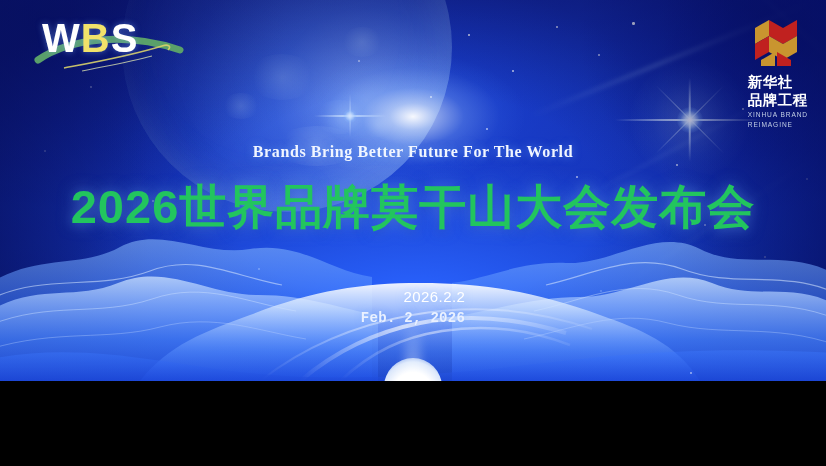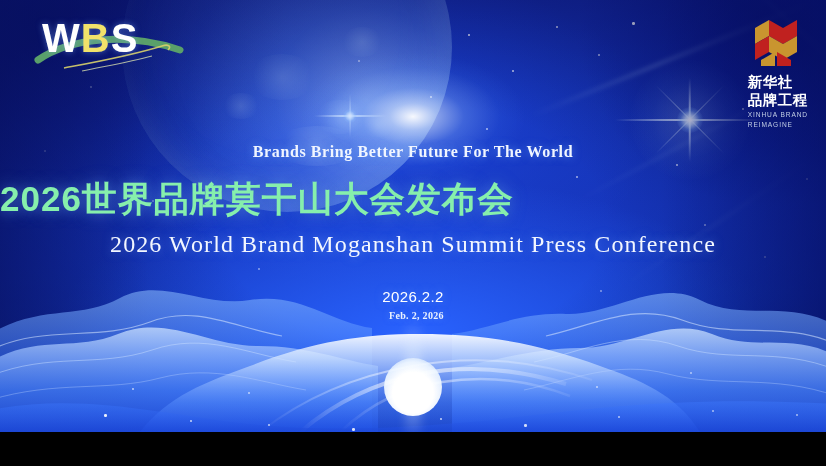--- a/index.html
+++ b/index.html
@@ -4,21 +4,21 @@
 <title>2026 World Brand Moganshan Summit Press Conference</title>
 <style>
   html, body {
     margin: 0;
     padding: 0;
     background: #000;
   }
   #stage {
     position: relative;
     width: 826px;
-    height: 432px;
+    height: 381px;
     overflow: hidden;
     font-family: "Liberation Sans", sans-serif;
     background: #1226a8;
     user-select: none;
   }
 
   
   .bg-base {
     position: absolute;
     inset: 0;
@@ -228,25 +228,26 @@
     font-weight: 700;
     font-size: 16px;
     letter-spacing: .6px;
     color: #f0f5ff;
     text-shadow: 0 0 8px rgba(110,170,255,0.6);
     white-space: nowrap;
   }
   .title-cn {
     position: absolute;
     left: 0; right: 0; top: 176px;
-    font-family: "Liberation Sans", sans-serif;
-    font-weight: 700;
-    font-size: 35px;
+    text-align: center;
+    font-family: "Liberation Sans", sans-serif;
+    font-weight: 700;
+    font-size: 47px;
     letter-spacing: 1px;
-    color: #86efac;
+    color: #22c55e;
     text-shadow: 0 0 16px rgba(130,185,255,0.55), 0 2px 10px rgba(20,50,160,0.5);
     white-space: nowrap;
   }
   .title-en {
     position: absolute;
     left: 0; right: 0; top: 231px;
     text-align: center;
     font-family: "Liberation Serif", serif;
     font-size: 24px;
     letter-spacing: 1.1px;
@@ -269,23 +270,23 @@
     font-weight: 400;
     letter-spacing: .4px;
     color: #ffffff;
     text-shadow: 0 0 8px rgba(120,175,255,0.55);
     line-height: 1.25;
     white-space: nowrap;
   }
   .meta-main.cn { font-weight: 700; letter-spacing: 1.2px; }
   .meta-sub {
     margin-top: 3px;
-    font-family: Liberation Serif, serif;
-    font-weight: 700;
-    font-size: 10px;
+    font-family: Liberation Mono, monospace;
+    font-weight: 700;
+    font-size: 14px;
     letter-spacing: .3px;
     color: #eaf1ff;
     text-shadow: 0 0 6px rgba(110,170,255,0.5);
     white-space: nowrap;
   }
 </style>
 </head>
 <body>
 
 <div id="stage">
@@ -461,21 +462,20 @@
     <div class="xh-txt">
       <div class="xh-cn">新华社</div>
       <div class="xh-cn">品牌工程</div>
       <div class="xh-en">XINHUA BRAND</div>
       <div class="xh-en">REIMAGINE</div>
     </div>
   </div>
 
   <div class="tagline-en">Brands Bring Better Future For The World</div>
   <div class="title-cn">2026世界品牌莫干山大会发布会</div>
-  <div class="title-en">2026 World Brand Moganshan Summit Press Conference</div>
 
   <div class="meta-row">
     <div class="meta-col">
       <div class="meta-main">2026.2.2</div>
       <div class="meta-sub">Feb. 2, 2026</div>
     </div>
   </div>
 
 </div>
 

